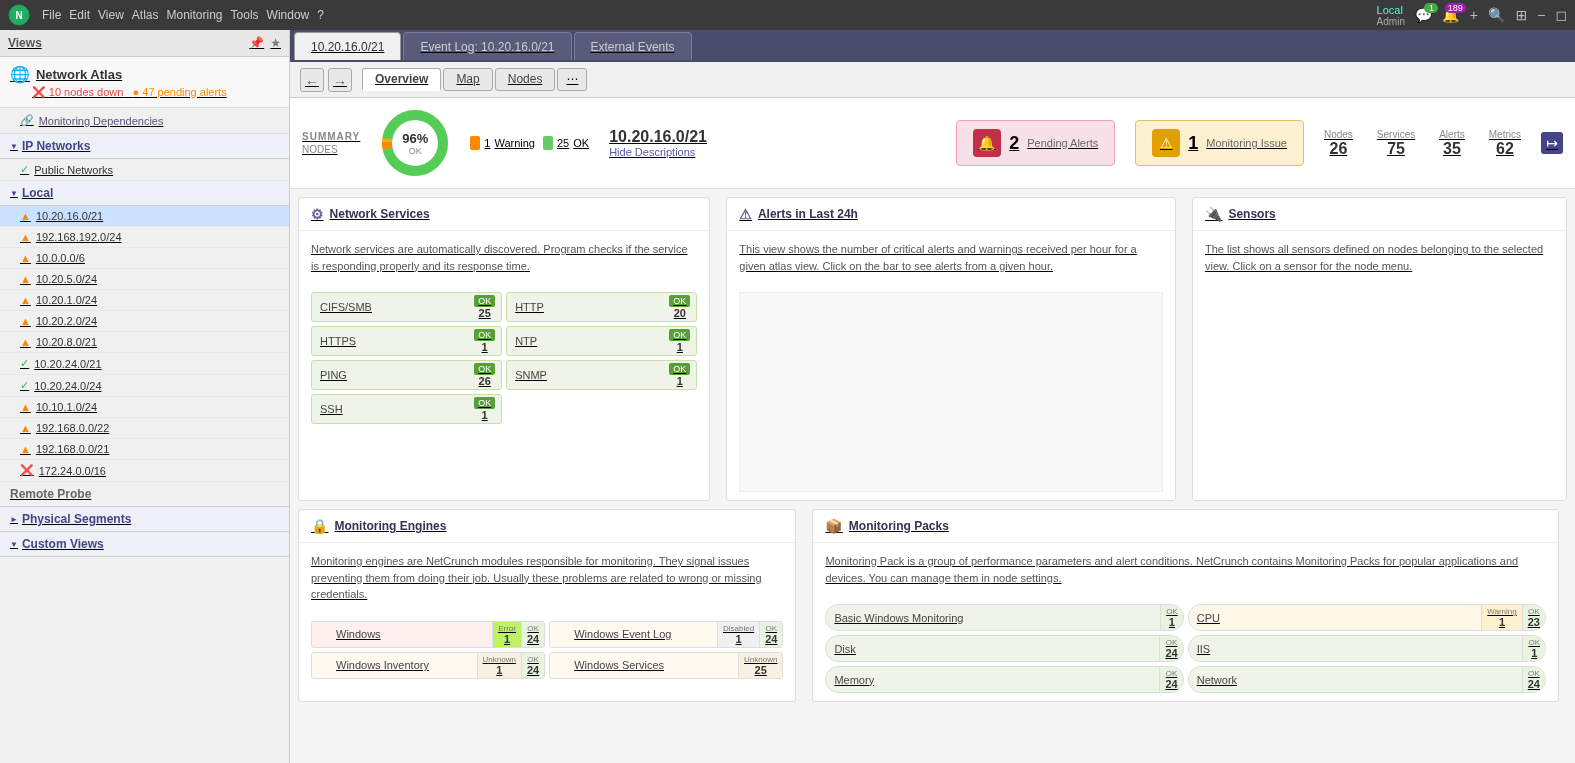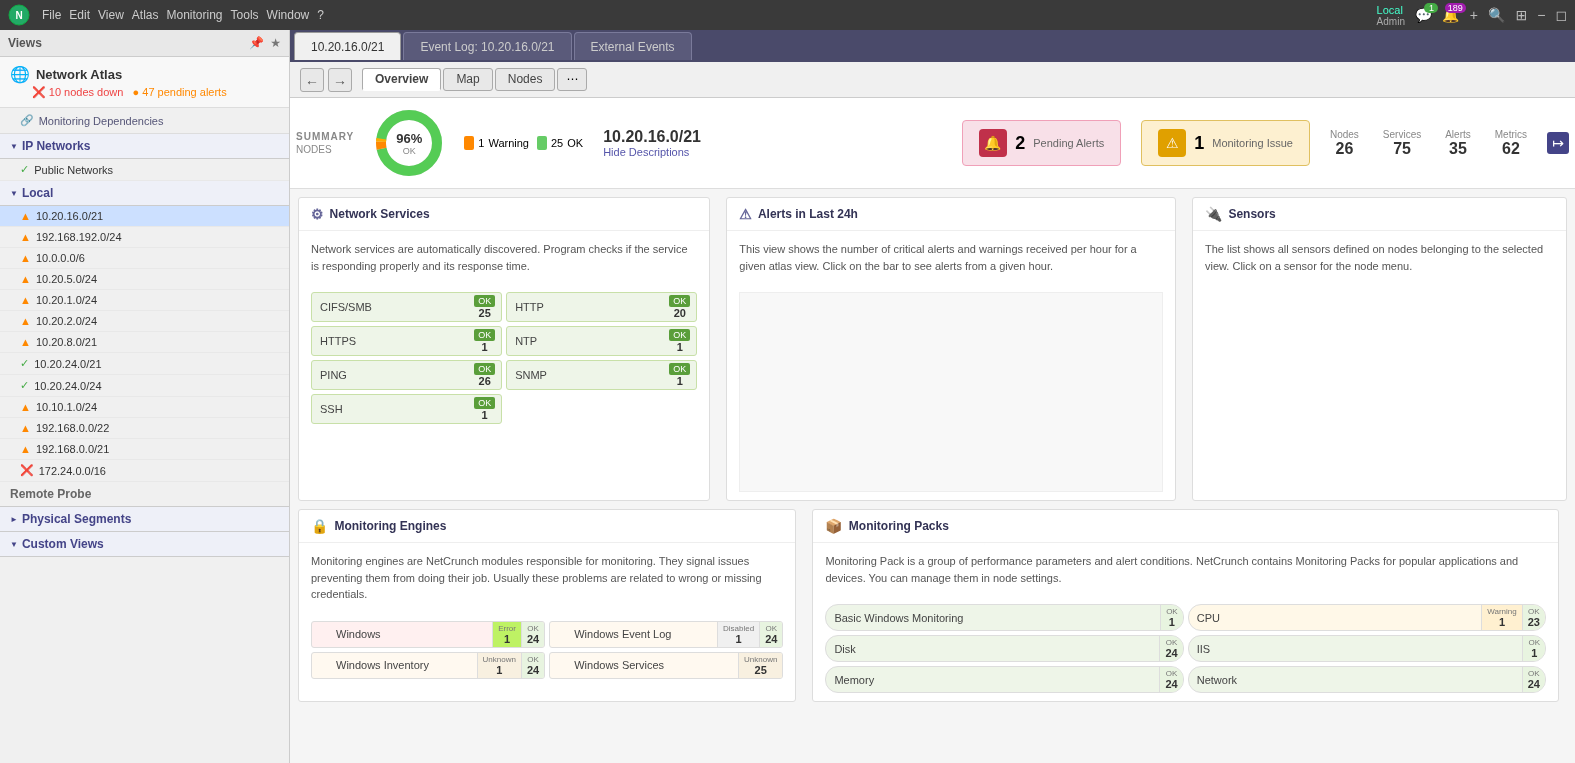--- a/index.html
+++ b/index.html
@@ -17,21 +17,21 @@
     .topbar-user { display: flex; flex-direction: column; font-size: 10px; color: #aaa; }
     .topbar-user .name { color: #4fc; font-size: 11px; }
     .topbar-icon { color: #bbb; font-size: 14px; cursor: pointer; position: relative; }
     .badge {
       position: absolute; top: -4px; right: -6px; background: #a21caf; color: #fff;
       border-radius: 8px; font-size: 9px; padding: 0 3px; min-width: 14px; text-align: center;
     }
     .badge.green { background: #4a4; }
 
     
-    .main-layout { display: flex; height: calc(100vh - 30px); }
+    .main-layout { display: flex; height: calc(100vh - 30px); text-decoration: underline; }
 
     
     .sidebar { width: 290px; min-width: 290px; background: #f0f0f0; border-right: 1px solid #ccc; overflow-y: auto; display: flex; flex-direction: column; }
     .sidebar-header { display: flex; align-items: center; justify-content: space-between; padding: 6px 8px; background: #e8e8e8; border-bottom: 1px solid #ccc; }
     .sidebar-header-title { font-weight: bold; font-size: 12px; color: #555; }
     .sidebar-header-icons { display: flex; gap: 6px; color: #777; }
 
     .sidebar-scroll { overflow-y: auto; flex: 1; }
 
     .network-atlas-item { padding: 8px 10px; border-bottom: 1px solid #ddd; background: #f8f8f8; }
@@ -76,21 +76,21 @@
     .nav-btn { width: 24px; height: 24px; border: 1px solid #aaa; border-radius: 3px; background: #e8e8e8; cursor: pointer; display: flex; align-items: center; justify-content: center; font-size: 14px; color: #555; }
     .toolbar-tabs { display: flex; gap: 2px; }
     .toolbar-tab { padding: 3px 12px; border: 1px solid #aaa; border-radius: 3px; background: #e8e8e8; cursor: pointer; font-size: 12px; color: #444; }
     .toolbar-tab.active { background: #fff; border-bottom: 2px solid #fff; font-weight: bold; }
     .toolbar-more { padding: 3px 8px; border: 1px solid #aaa; border-radius: 3px; background: #e8e8e8; cursor: pointer; }
 
     
     .main-content { flex: 1; overflow-y: auto; background: #f5f5f5; }
 
     
-    .summary-bar { display: flex; align-items: center; background: #fff; padding: 10px 6px; border-bottom: 1px solid #ddd; gap: 20px; }
+    .summary-bar { display: flex; align-items: center; background: #fff; padding: 10px 12px; border-bottom: 1px solid #ddd; gap: 20px; }
     .summary-left { display: flex; flex-direction: column; gap: 2px; }
     .summary-label { font-size: 10px; font-weight: bold; color: #888; letter-spacing: 1px; }
     .summary-sublabel { font-size: 10px; color: #888; }
     .donut-container { position: relative; width: 70px; height: 70px; }
     .donut-svg { width: 70px; height: 70px; }
     .donut-center { position: absolute; top: 50%; left: 50%; transform: translate(-50%, -50%); text-align: center; font-size: 13px; font-weight: bold; color: #333; }
     .donut-center small { display: block; font-size: 9px; font-weight: normal; color: #888; }
     .status-pills { display: flex; gap: 8px; }
     .pill { display: flex; align-items: center; gap: 4px; font-size: 11px; }
     .pill-color { width: 10px; height: 14px; border-radius: 2px; }

